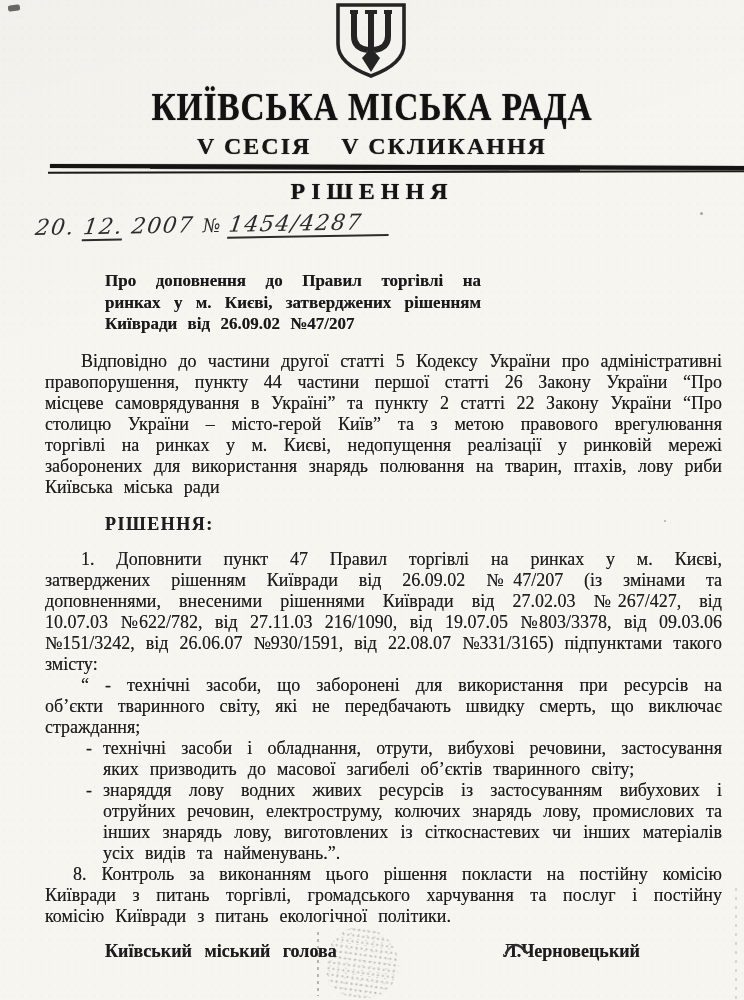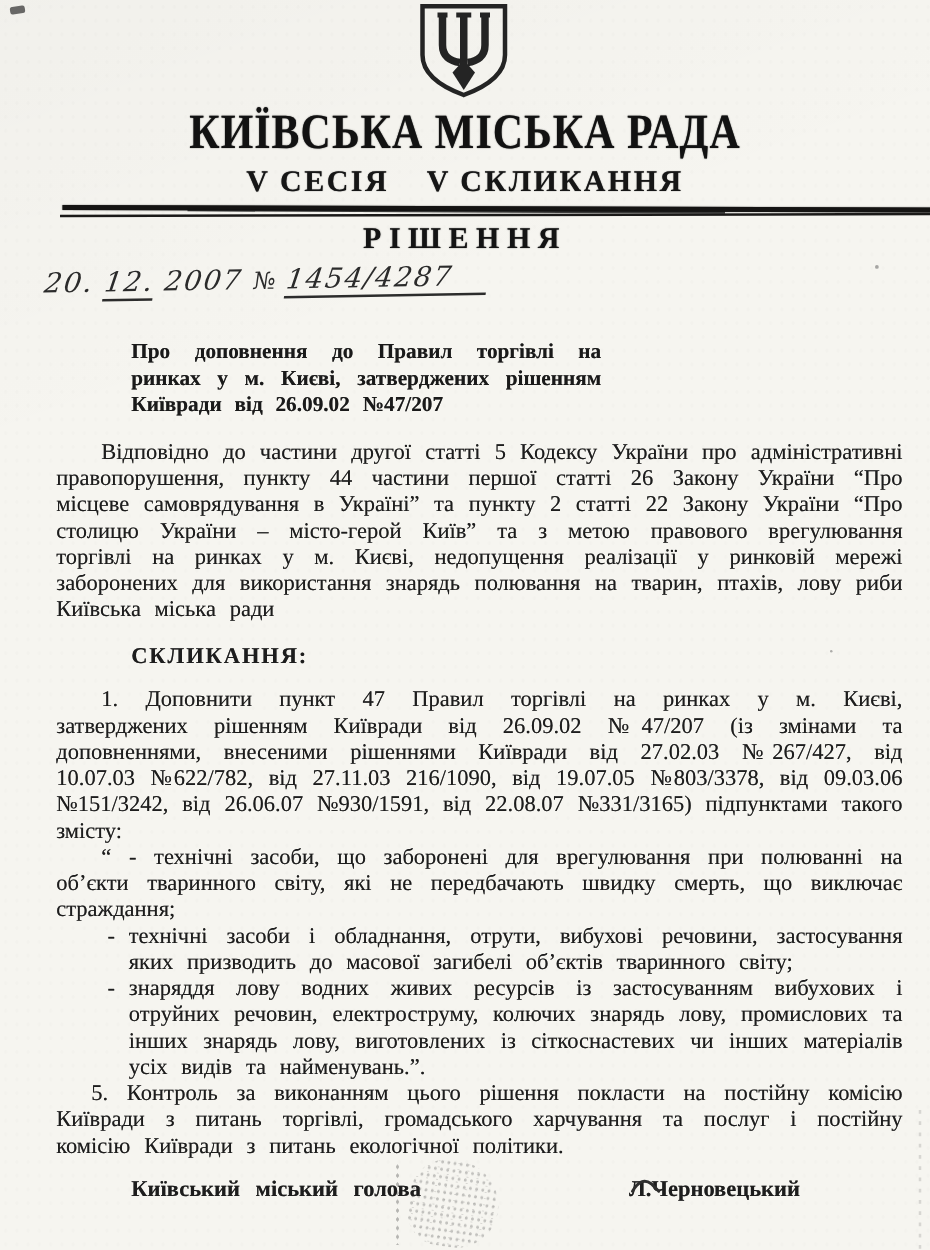--- a/index.html
+++ b/index.html
@@ -149,37 +149,37 @@
     <span>2007</span>
     <span class="nosign">№</span>
     <span class="num">1454/4287</span>
   </div>
 
   <div class="subject ink">Про доповнення до Правил торгівлі на ринках у м. Києві, затверджених рішенням Київради від 26.09.02 №47/207</div>
 
   <div class="body-flow ink">
     <p class="indent">Відповідно до частини другої статті 5 Кодексу України про адміністративні правопорушення, пункту 44 частини першої статті 26 Закону України “Про місцеве самоврядування в Україні” та пункту 2 статті 22 Закону України “Про столицю України – місто-герой Київ” та з метою правового врегулювання торгівлі на ринках у м. Києві, недопущення реалізації у ринковій мережі заборонених для використання знарядь полювання на тварин, птахів, лову риби Київська міська ради</p>
 
-    <p class="resolved">СКЛИКАННЯ:</p>
+    <p class="resolved">РІШЕННЯ:</p>
 
     <p class="indent">1. Доповнити пункт 47 Правил торгівлі на ринках у м. Києві, затверджених рішенням Київради від 26.09.02 №47/207 (із змінами та доповненнями, внесеними рішеннями Київради від 27.02.03 №267/427, від 10.07.03 №622/782, від 27.11.03 216/1090, від 19.07.05 №803/3378, від 09.03.06 №151/3242, від 26.06.07 №930/1591, від 22.08.07 №331/3165) підпунктами такого змісту:</p>
 
-    <p class="indent">“ - технічні засоби, що заборонені для врегулювання при полюванні на об’єкти тваринного світу, які не передбачають швидку смерть, що виключає страждання;</p>
+    <p class="indent">“ - технічні засоби, що заборонені для використання при ресурсів на об’єкти тваринного світу, які не передбачають швидку смерть, що виключає страждання;</p>
 
     <div class="sub">
       <span class="dash">-</span>
       <p>технічні засоби і обладнання, отрути, вибухові речовини, застосування яких призводить до масової загибелі об’єктів тваринного світу;</p>
     </div>
 
     <div class="sub">
       <span class="dash">-</span>
       <p>знаряддя лову водних живих ресурсів із застосуванням вибухових і отруйних речовин, електроструму, колючих знарядь лову, промислових та інших знарядь лову, виготовлених із сіткоснастевих чи інших матеріалів усіх видів та найменувань.”.</p>
     </div>
 
-    <p class="indent-sm">5. Контроль за виконанням цього рішення покласти на постійну комісію Київради з питань торгівлі, громадського харчування та послуг і постійну комісію Київради з питань екологічної політики.</p>
+    <p class="indent-sm">8. Контроль за виконанням цього рішення покласти на постійну комісію Київради з питань торгівлі, громадського харчування та послуг і постійну комісію Київради з питань екологічної політики.</p>
 
     <div class="sig-row">
       <span class="sig-role">Київський міський голова</span>
       <span class="sig-name">Л.Черновецький</span>
     </div>
   </div>
 
   <div class="stamp-smudge"></div>
   <div class="stamp-dots"></div>
   <svg class="pen-mark" width="28" height="18" viewBox="0 0 28 18">

